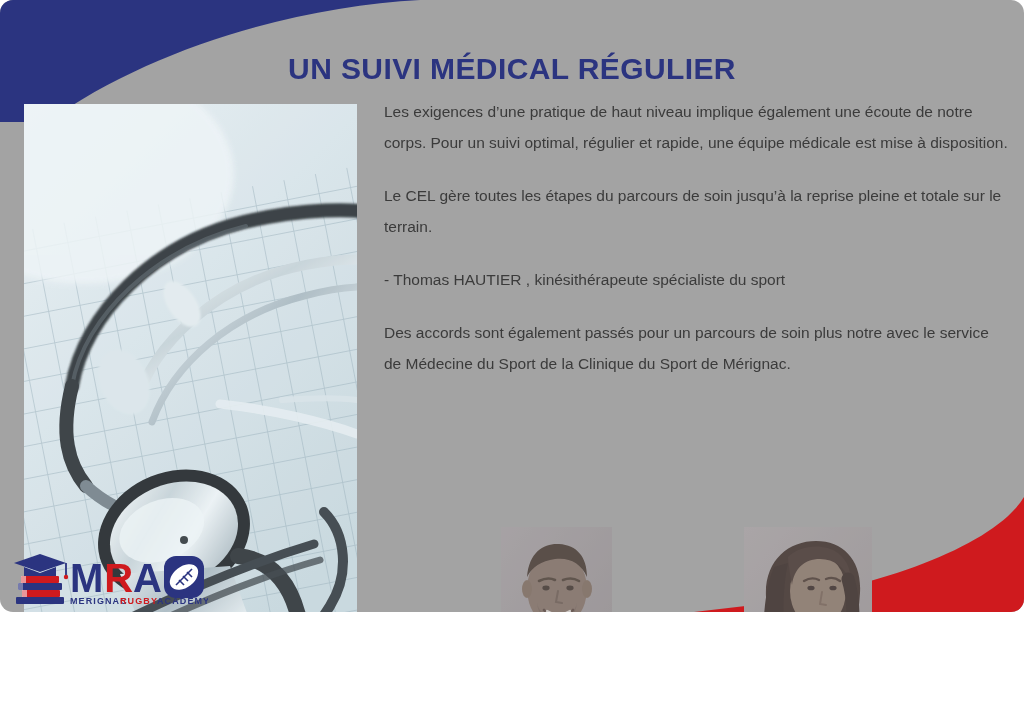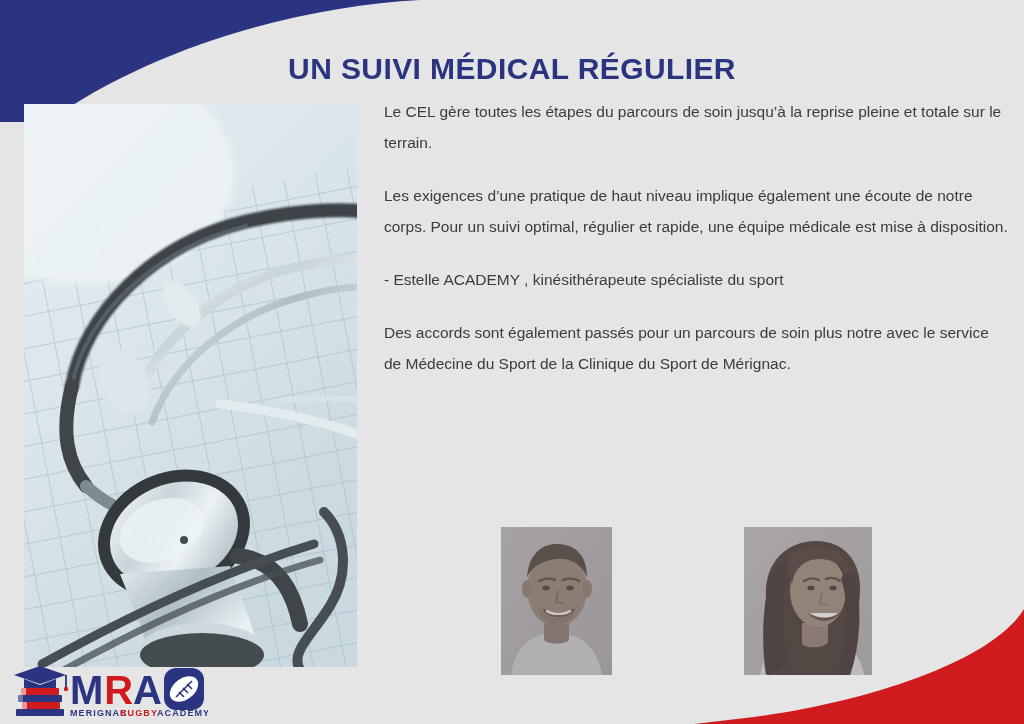--- a/index.html
+++ b/index.html
@@ -6,23 +6,24 @@
     margin: 0;
     padding: 0;
     background: #ffffff;
   }
   body {
     font-family: "Liberation Sans", sans-serif;
   }
   #slide {
     position: relative;
     width: 1024px;
-    height: 724px;
+    height: 612px;
     overflow: hidden;
-    background: #e5e5e5;
+    background: #a3a3a3;
+    border-radius: 13px;
   }
 
   
   .swoosh {
     position: absolute;
     pointer-events: none;
   }
   #swoosh-top-left {
     left: 0; top: 0;
     width: 420px; height: 130px;
@@ -237,24 +238,24 @@
 
         <path d="M196 300 C250 306 300 318 333 330" fill="none" stroke="#eaf0f3" stroke-width="9" stroke-linecap="round" opacity="0.9"></path>
         <path d="M258 296 C288 294 318 294 333 296" fill="none" stroke="#dbe4e9" stroke-width="6" stroke-linecap="round" opacity="0.9"></path>
 
         <rect x="0" y="0" width="333" height="563" fill="#cfe0e8" opacity="0.16"></rect>
       </g>
     </svg>
   </div>
 
   <div id="body-copy">
+    <p>Les exigences d’une pratique de haut niveau implique également une écoute de notre corps. Pour un suivi optimal, régulier et rapide, une équipe médicale est mise à disposition.</p>
     <p>Le CEL gère toutes les étapes du parcours de soin jusqu’à la reprise pleine et totale sur le terrain.</p>
-    <p>Les exigences d’une pratique de haut niveau implique également une écoute de notre corps. Pour un suivi optimal, régulier et rapide, une équipe médicale est mise à disposition.</p>
     <p>
-      <span class="line">- Estelle ACADEMY , kinésithérapeute spécialiste du sport</span>
+      <span class="line">- Thomas HAUTIER , kinésithérapeute spécialiste du sport</span>
     </p>
     <p>Des accords sont également passés pour un parcours de soin plus notre avec le service de Médecine du Sport de la Clinique du Sport de Mérignac.</p>
   </div>
 
   <div class="portrait" id="portrait-thomas">
     <svg width="111" height="148" viewBox="0 0 111 148" xmlns="http://www.w3.org/2000/svg" aria-hidden="true">
       <defs>
         <linearGradient id="mBg" x1="0" y1="0" x2="1" y2="1">
           <stop offset="0%" stop-color="#b4afb1"></stop>
           <stop offset="100%" stop-color="#a29c9e"></stop>

